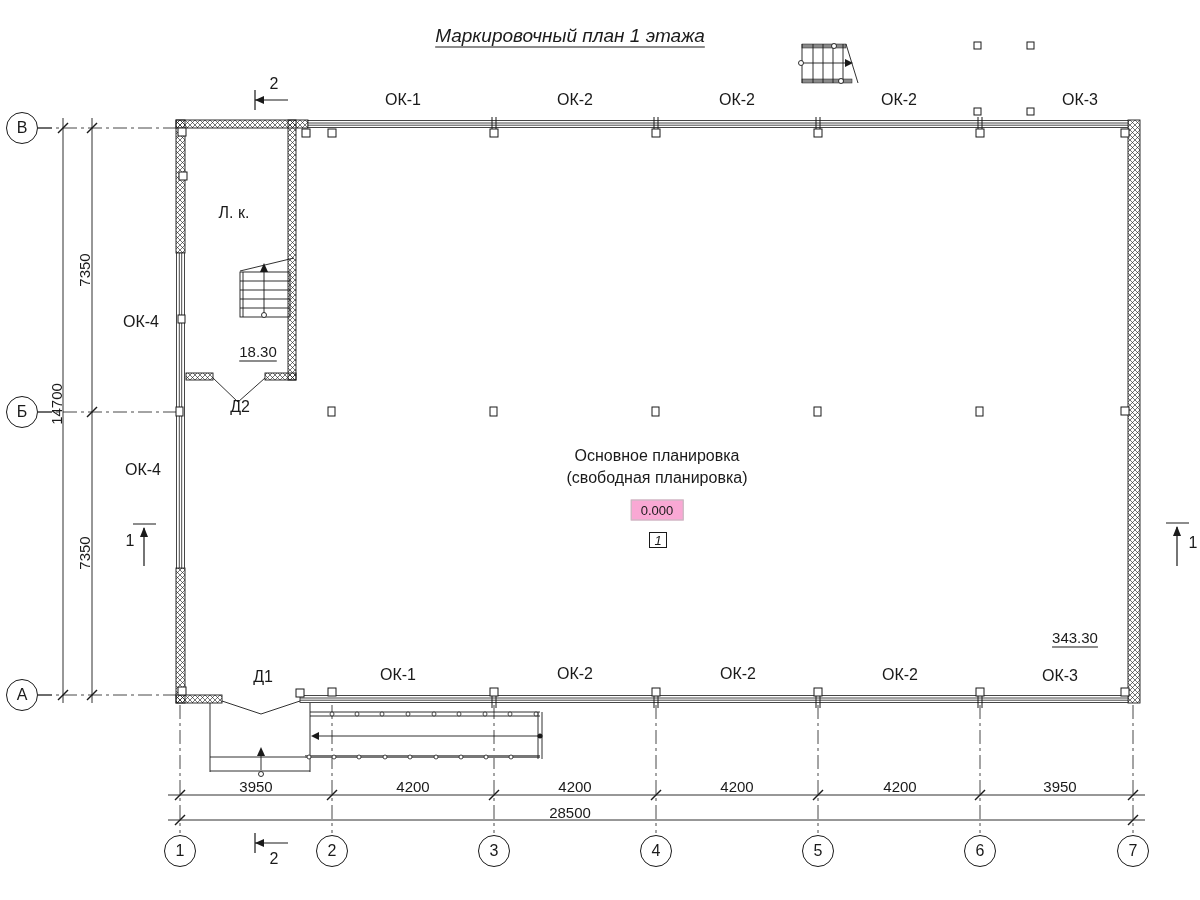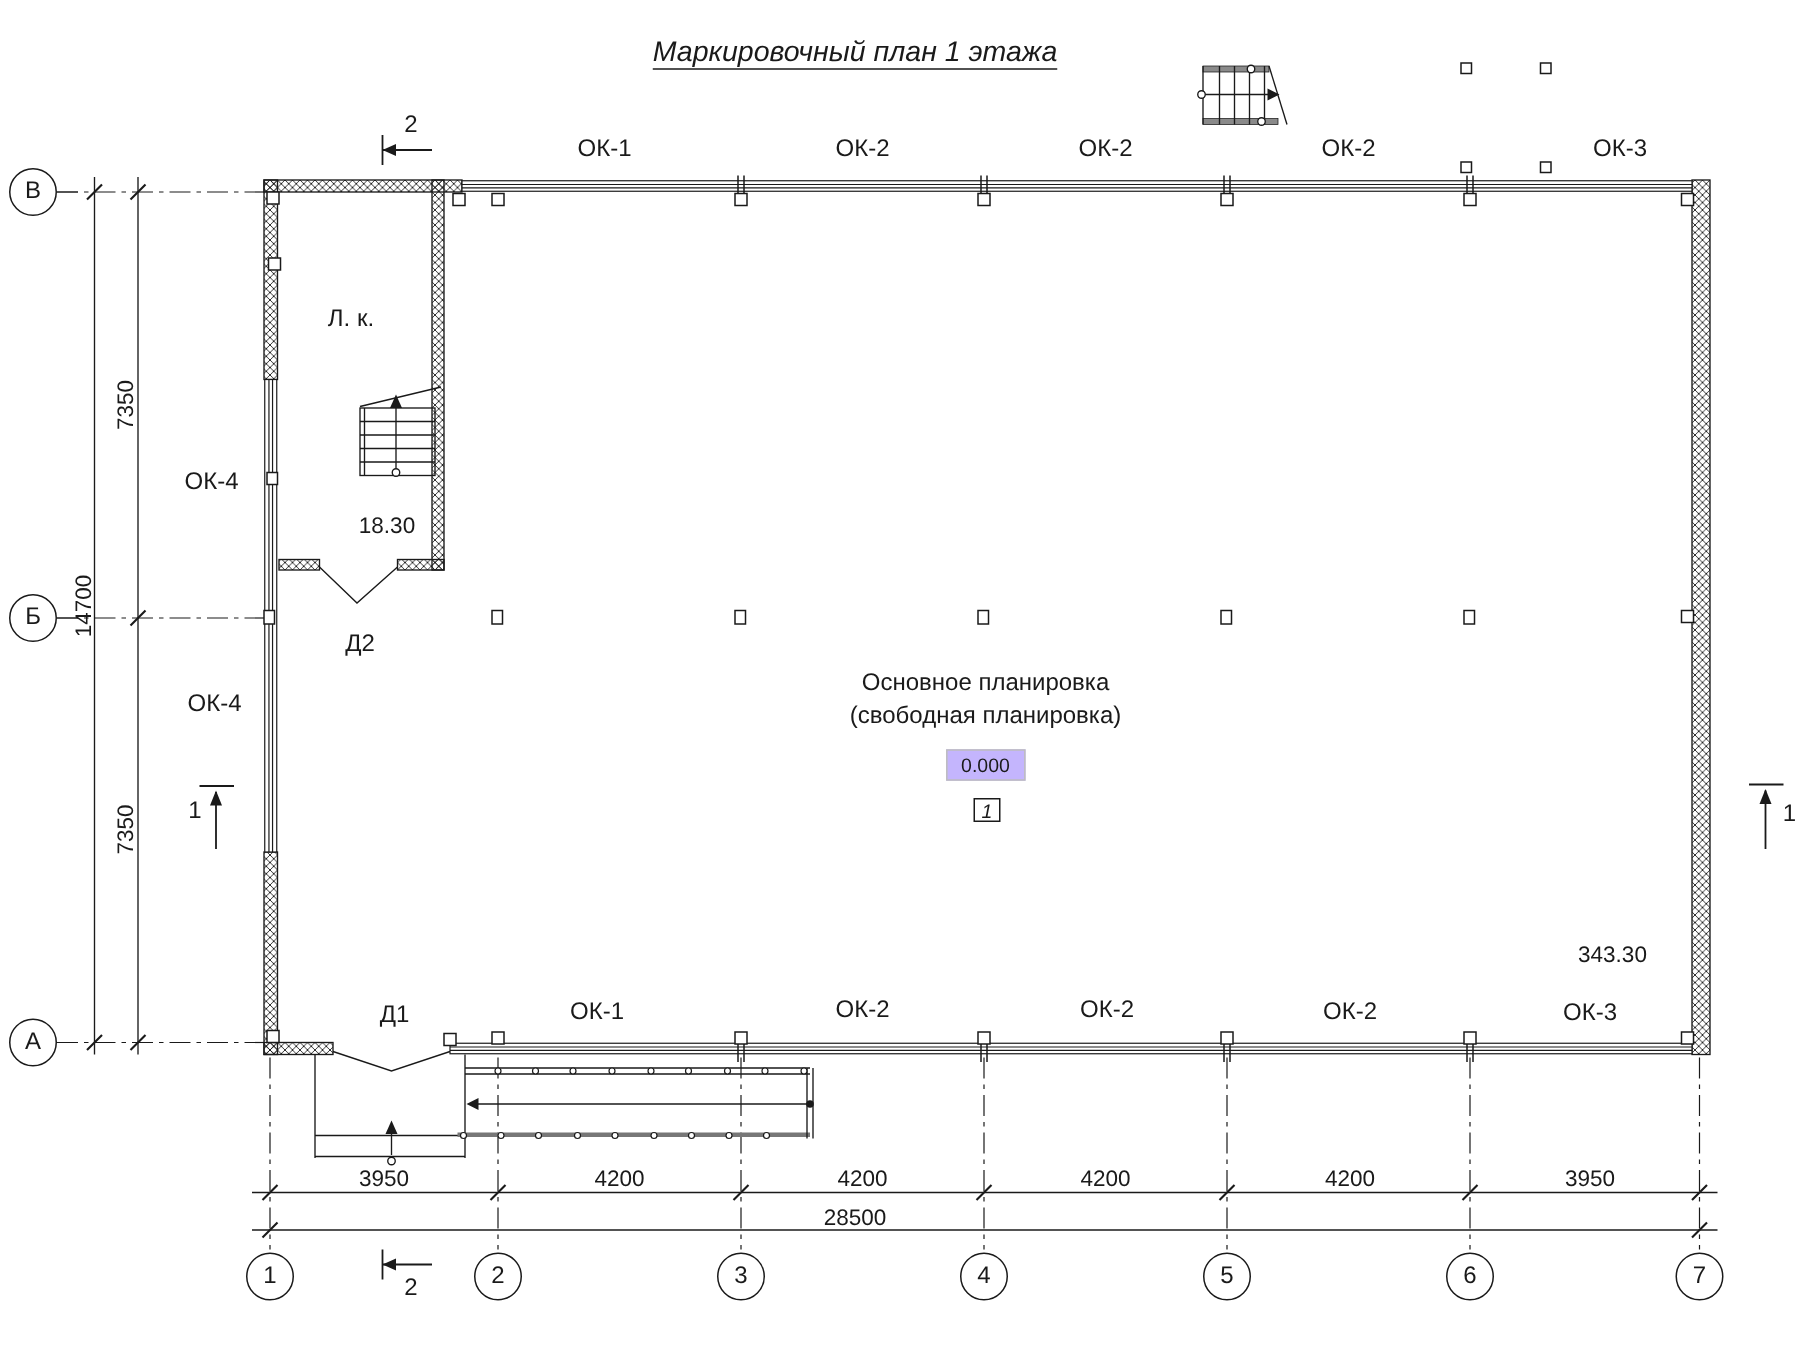--- a/index.html
+++ b/index.html
@@ -8,28 +8,28 @@
     font-family:"Liberation Sans","DejaVu Sans",sans-serif;color:#1a1a1a;
   }
   #linework{position:absolute;left:0;top:0;}
   .lbl{
     position:absolute;transform:translate(-50%,-50%);
     white-space:nowrap;font-size:16px;line-height:1;color:#1a1a1a;
   }
   .lbl.small{font-size:15px;}
   .lbl.dim{font-size:15px;}
   .lbl.title{font-size:19px;font-style:italic;text-decoration:underline;text-underline-offset:5px;}
-  .lbl.under{text-underline-offset:4px;}
+  .lbl.under{text-decoration:underline;text-underline-offset:4px;}
   .lbl.rot{transform:translate(-50%,-50%) rotate(-90deg);font-size:15px;}
   .bubble{
     position:absolute;width:30px;height:30px;border:1px solid #1a1a1a;border-radius:50%;
     display:flex;align-items:center;justify-content:center;font-size:16px;background:#fff;
   }
   .elevbox{
-    position:absolute;transform:translate(-50%,-50%);border:1px solid #bdbdbd;background:#c4b5fd;
+    position:absolute;transform:translate(-50%,-50%);border:1px solid #bdbdbd;background:#f9a8d4;
     font-size:13px;padding:3px 9px;line-height:1;
   }
   .numbox{
     position:absolute;transform:translate(-50%,-50%);border:1px solid #1a1a1a;background:#fff;
     font-size:13px;font-style:italic;width:16px;height:14px;display:flex;align-items:center;justify-content:center;
   }
 </style>
 </head>
 <body>
 
@@ -236,21 +236,21 @@
 
 <div class="lbl" style="left:234px;top:213px">Л. к.</div>
 <div class="lbl under small" style="left:258px;top:351px">18.30</div>
 <div class="lbl" style="left:657px;top:456px">Основное планировка</div>
 <div class="lbl" style="left:657px;top:478px">(свободная планировка)</div>
 <div class="elevbox" style="left:657px;top:510px">0.000</div>
 <div class="numbox" style="left:658px;top:540px">1</div>
 <div class="lbl under small" style="left:1075px;top:637px">343.30</div>
 
 <div class="lbl" style="left:263px;top:677px">Д1</div>
-<div class="lbl" style="left:240px;top:430px">Д2</div>
+<div class="lbl" style="left:240px;top:407px">Д2</div>
 
 <div class="lbl dim" style="left:256px;top:786px">3950</div>
 <div class="lbl dim" style="left:413px;top:786px">4200</div>
 <div class="lbl dim" style="left:575px;top:786px">4200</div>
 <div class="lbl dim" style="left:737px;top:786px">4200</div>
 <div class="lbl dim" style="left:900px;top:786px">4200</div>
 <div class="lbl dim" style="left:1060px;top:786px">3950</div>
 <div class="lbl dim" style="left:570px;top:812px">28500</div>
 
 <div class="lbl rot" style="left:84px;top:270px">7350</div>

